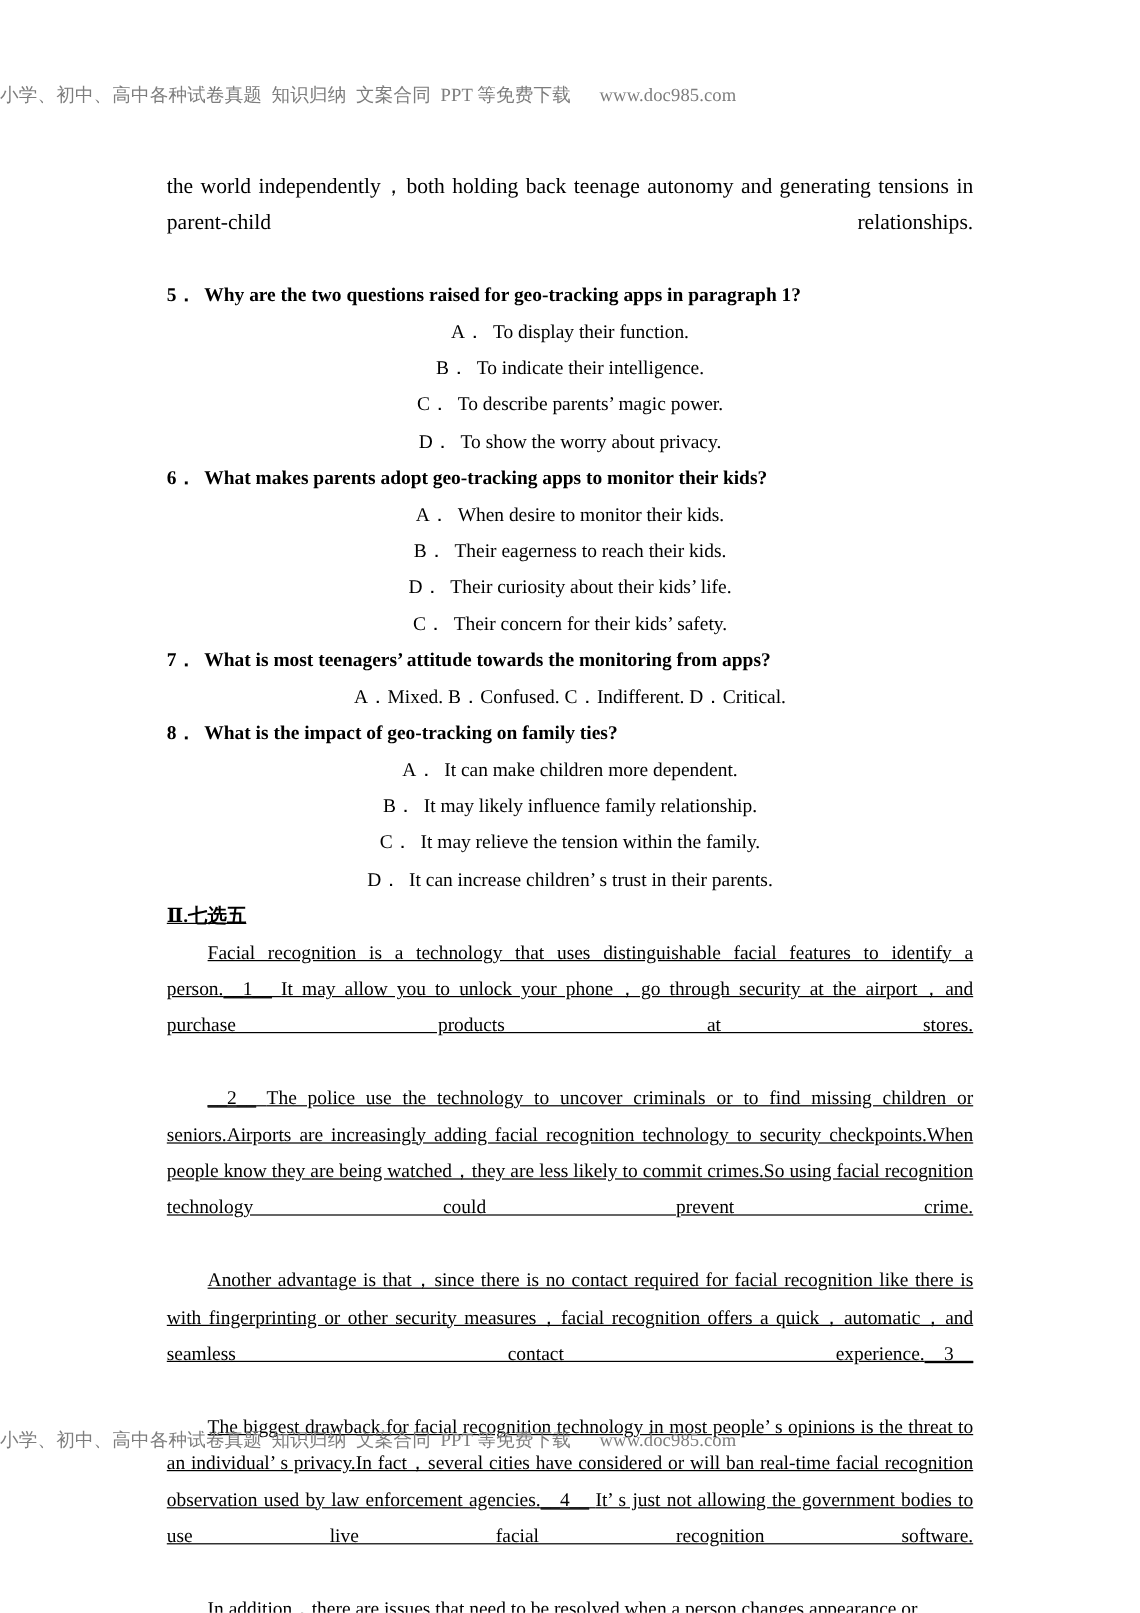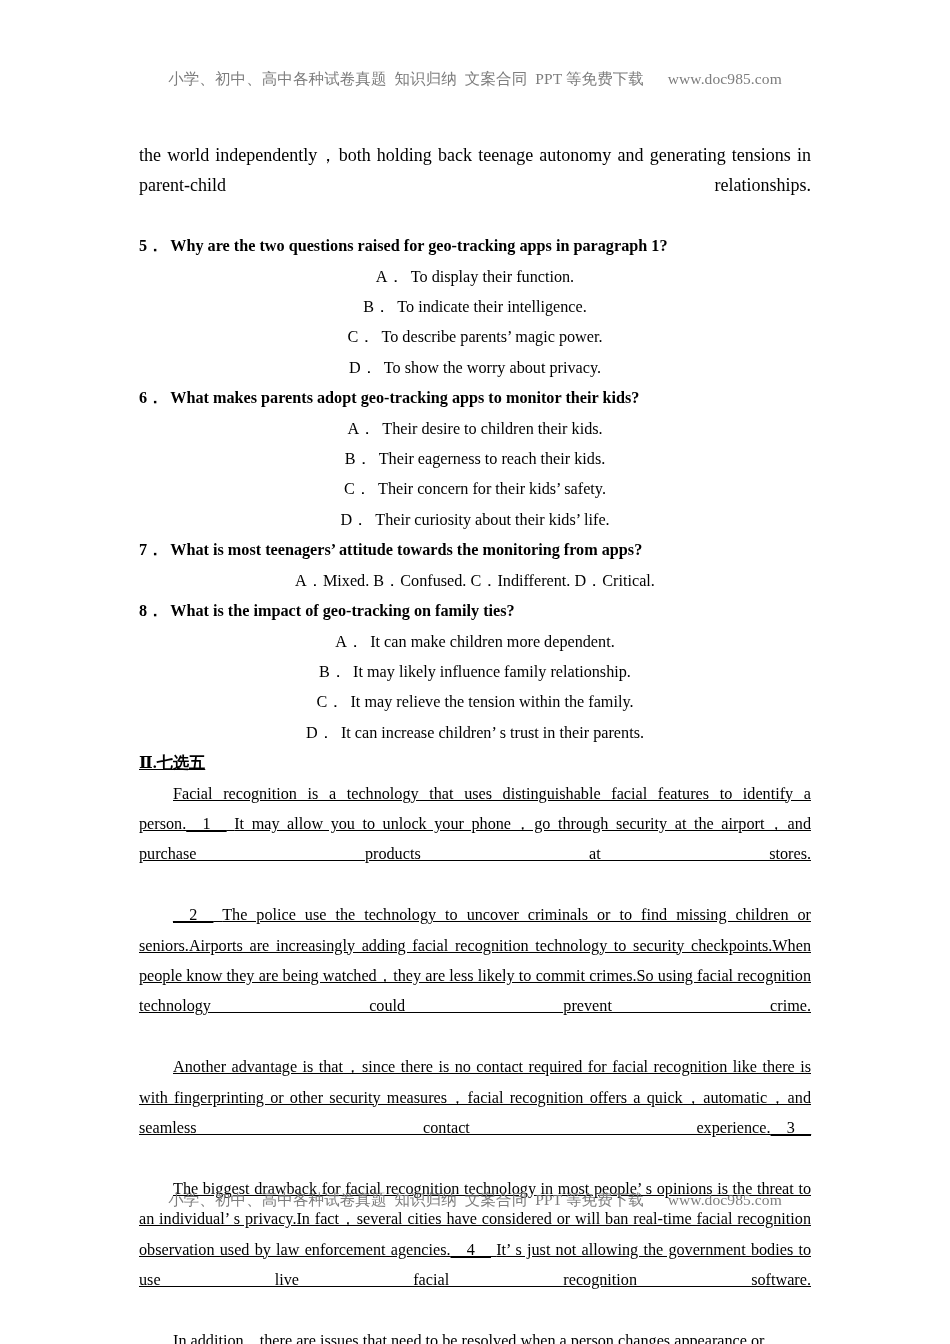--- a/index.html
+++ b/index.html
@@ -21,21 +21,21 @@
     left: 0; top: 0;
     width: 950px;
     height: 1344px;
   }
 
   
   .watermark {
     position: absolute;
     left: 0;
     width: 950px;
-    text-align: center;
+    text-align: left;
     color: #7d7d7d;
     font-size: 15.5px;
     font-family: "Liberation Serif", "DejaVu Serif", serif;
     white-space: pre;
     letter-spacing: 0.1px;
   }
   .watermark-top  { top: 69px; }
   .watermark-bot  { top: 1190px; }
 
   
@@ -125,24 +125,24 @@
 
     <p class="q-stem"><span>5．</span><span class="opt-gap"></span><span>Why are the two questions raised for geo-tracking apps in paragraph 1?</span></p>
 
     <p class="q-opt"><span class="opt-label">A．</span><span class="opt-gap"></span><span>To display their function.</span></p>
     <p class="q-opt"><span class="opt-label">B．</span><span class="opt-gap"></span><span>To indicate their intelligence.</span></p>
     <p class="q-opt"><span class="opt-label">C．</span><span class="opt-gap"></span><span>To describe parents’  magic power.</span></p>
     <p class="q-opt"><span class="opt-label">D．</span><span class="opt-gap"></span><span>To show the worry about privacy.</span></p>
 
     <p class="q-stem"><span>6．</span><span class="opt-gap"></span><span>What makes parents adopt geo-tracking apps to monitor their kids?</span></p>
 
-    <p class="q-opt"><span class="opt-label">A．</span><span class="opt-gap"></span><span>Their desire to children their kids.</span></p>
+    <p class="q-opt"><span class="opt-label">A．</span><span class="opt-gap"></span><span>When desire to monitor their kids.</span></p>
     <p class="q-opt"><span class="opt-label">B．</span><span class="opt-gap"></span><span>Their eagerness to reach their kids.</span></p>
+    <p class="q-opt"><span class="opt-label">D．</span><span class="opt-gap"></span><span>Their curiosity about their kids’  life.</span></p>
     <p class="q-opt"><span class="opt-label">C．</span><span class="opt-gap"></span><span>Their concern for their kids’  safety.</span></p>
-    <p class="q-opt"><span class="opt-label">D．</span><span class="opt-gap"></span><span>Their curiosity about their kids’  life.</span></p>
 
     <p class="q-stem"><span>7．</span><span class="opt-gap"></span><span>What is most teenagers’  attitude towards the monitoring from apps?</span></p>
 
     <p class="q-opt">A．Mixed. B．Confused. C．Indifferent. D．Critical.</p>
 
     <p class="q-stem"><span>8．</span><span class="opt-gap"></span><span>What is the impact of geo-tracking on family ties?</span></p>
 
     <p class="q-opt"><span class="opt-label">A．</span><span class="opt-gap"></span><span>It can make children more dependent.</span></p>
     <p class="q-opt"><span class="opt-label">B．</span><span class="opt-gap"></span><span>It may likely influence family relationship.</span></p>
     <p class="q-opt"><span class="opt-label">C．</span><span class="opt-gap"></span><span>It may relieve the tension within the family.</span></p>

